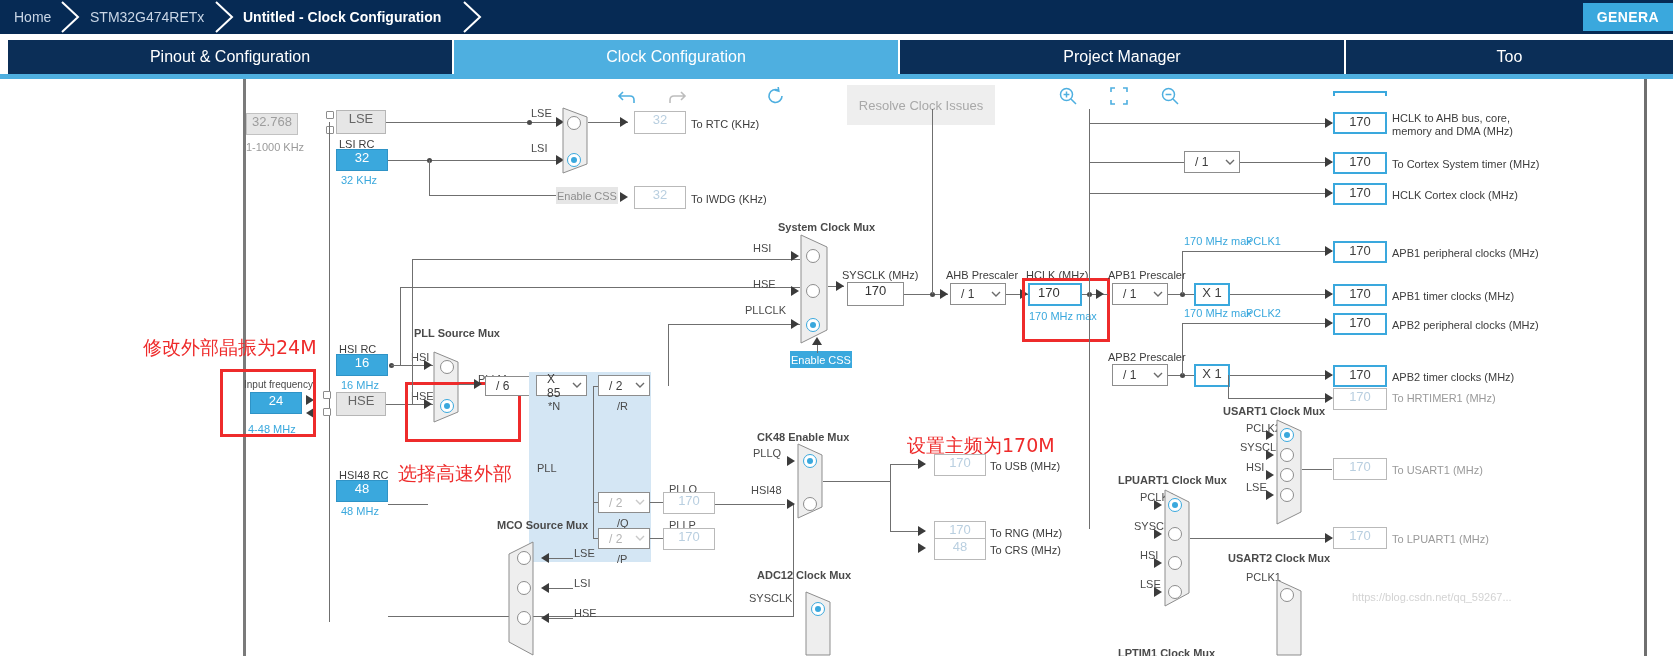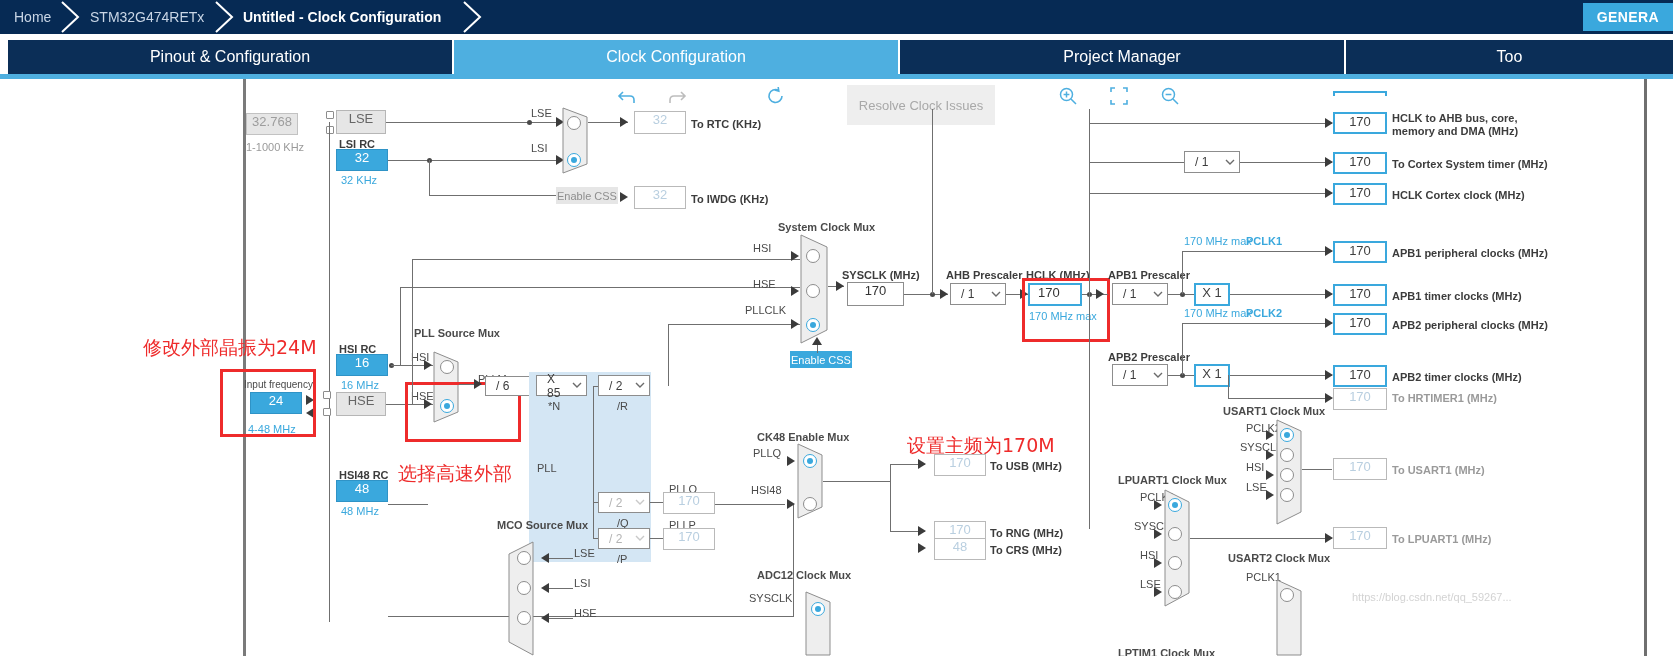--- a/index.html
+++ b/index.html
@@ -28,21 +28,21 @@
   .vline-right{position:absolute;left:1644px;top:0;width:3px;height:577px;background:#6f6f6f;}
 
   
   .tool{position:absolute;display:flex;align-items:center;justify-content:center;}
   .tool svg{display:block;}
   .resolve{position:absolute;background:#eeeeee;color:#a8a8a8;font-size:13px;
            display:flex;align-items:center;justify-content:center;height:40px;}
 
   
   .lbl{position:absolute;font-size:11px;color:#4a4a4a;white-space:nowrap;line-height:1.15;}
-  .lbl.b{font-weight:bold;color:#3c3c3c;}
+  .lbl.b{font-weight:normal;color:#3c3c3c;}
   .lbl.gray{color:#9a9a9a;}
   .lbl.blue{color:#3aa8dd;}
   .lbl.title{font-weight:bold;font-size:11px;color:#4a4a4a;}
 
   .box{position:absolute;box-sizing:border-box;border:1px solid #8d8d8d;background:#fff;
        display:flex;justify-content:center;font-size:13px;color:#333;}
   .box.blue{background:#3aa8dd;color:#fff;border:1px solid #2f93c6;}
   .box.gray{background:#e6e6e6;color:#9d9d9d;border:1px solid #c2c2c2;}
   .box.dis{color:#b9cfe0;border:1px solid #b9b9b9;}
   .box.outblue{border:2px solid #3aa8dd;color:#3f3f3f;font-size:13px;}

